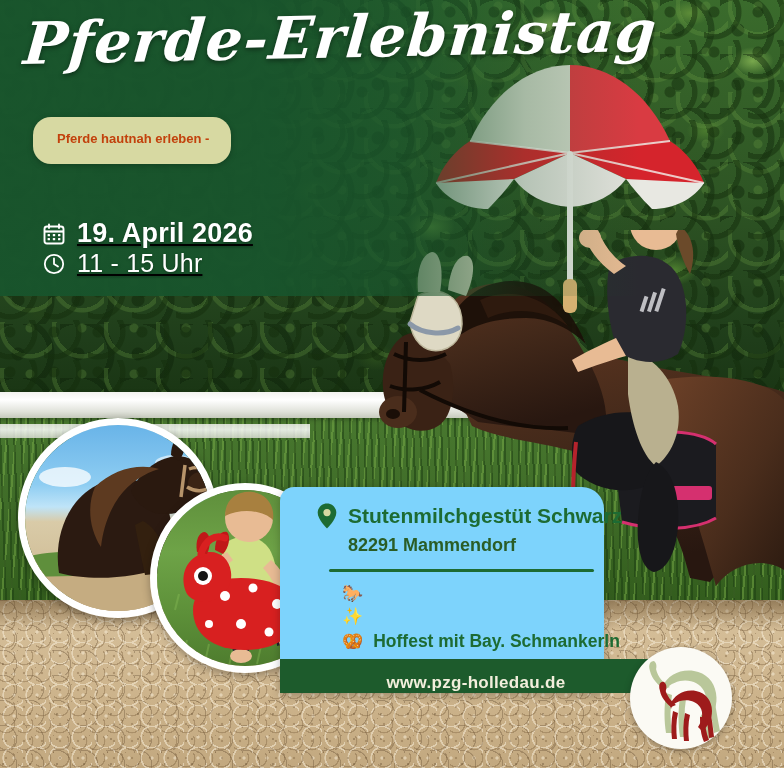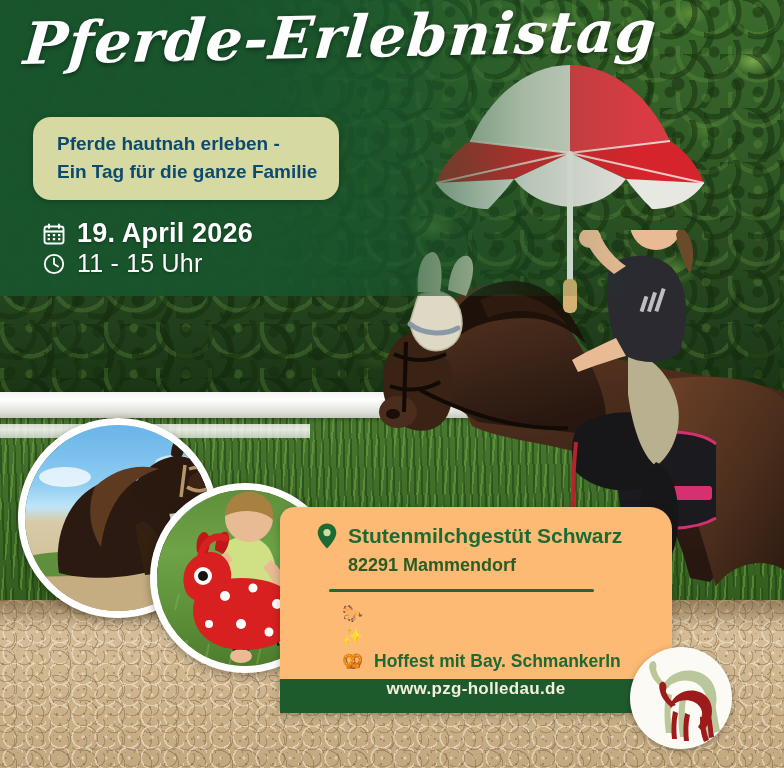--- a/index.html
+++ b/index.html
@@ -153,29 +153,29 @@
   }
 
   .tagline {
     position:absolute; left:33px; top:117px;
     background:#d7d9a2;
     border-radius:18px;
     padding:13px 22px 15px 24px;
     box-shadow:0 2px 6px rgba(0,0,0,.22);
   }
   .tagline div {
-    color:#0c4a6e;
-    font-size:19px;
+    color:#c2410c;
+    font-size:13px;
     font-weight:600;
     line-height:1.45;
     white-space:nowrap;
   }
 
   .meta { position:absolute; left:42px; top:218px; }
-  .meta-row { display:flex; align-items:center; gap:11px; margin-bottom:0; }
+  .meta-row { display:flex; align-items:center; gap:11px; margin-bottom:0;text-decoration:underline; }
   .meta-icon { width:24px; height:24px; flex:0 0 24px; }
   .meta-date {
     color:#ffffff; font-size:27px; font-weight:700; letter-spacing:.2px;
     text-shadow:0 1px 3px rgba(0,0,0,.35);
   }
   .meta-time {
     color:#ffffff; font-size:25px; font-weight:400; letter-spacing:.2px;
     text-shadow:0 1px 3px rgba(0,0,0,.35);
   }
 
@@ -195,46 +195,45 @@
       linear-gradient(to bottom,#69b4e8 0%, #8ecdf2 32%, #bfe4f8 44%, #d9cba8 52%, #c9b289 100%);
   }
   .child-photo {
     position:absolute; inset:0;
     background:
       linear-gradient(to bottom,#5f8f3c 0%, #6ea347 35%, #5d9039 70%, #4e7c2e 100%);
   }
 
   
   .info-card {
-    position:absolute; left:280px; top:487px; width:392px; height:205px;
-    background:#fdba74;
+    position:absolute; left:280px; top:487px; width:324px; height:205px;
+    background:#7dd3fc;
     border-top-left-radius:14px;
     border-top-right-radius:22px;
     border-bottom-right-radius:4px;
     box-shadow:0 3px 10px rgba(0,0,0,.25);
-    margin-top:20px;
   }
   .venue-row { display:flex; align-items:center; gap:10px; padding:15px 0 0 36px; }
   .pin-icon { width:22px; height:28px; flex:0 0 22px; }
   .venue-name { color:#1d6b33; font-size:21px; font-weight:700; white-space:nowrap; }
   .venue-addr { color:#2a5d26; font-size:18px; font-weight:600; padding:5px 18px 0 68px; }
 
   .divider {
     margin:13px 0 0 49px; width:265px; height:3px; background:#1d6b33; border-radius:2px;
   }
 
   .features { padding:13px 0 0 62px; }
   .feature-row { display:flex; align-items:center; gap:10px; margin-bottom:6px; }
   .feat-ico { font-size:17px; width:22px; text-align:center; line-height:1; }
   .feature-row span.txt { color:#1d6b33; font-size:17.5px; font-weight:600; white-space:nowrap; }
 
   .url-bar {
     position:absolute; left:0; bottom:-1px; width:392px; height:34px;
     background:#1d5b2c;
-    display:flex; align-items:flex-start; justify-content:center;
+    display:flex; align-items:flex-end; justify-content:center;
   }
   .url-bar span {
     color:#f2efdc; font-size:17px; font-weight:700; letter-spacing:.3px;
   }
 
   
   .logo {
     position:absolute; left:630px; top:647px; width:102px; height:102px;
     background:#fbfaf4; border-radius:50%;
     box-shadow:0 2px 7px rgba(0,0,0,.28);
@@ -373,21 +372,20 @@
       <rect x="133" y="224" width="14" height="34" rx="6" fill="#d6b171"></rect>
     </svg>
   </div>
 
   <div class="header-panel">
 
     <h1 class="title nosel">Pferde-Erlebnistag</h1>
 
     <div class="tagline">
       <div>Pferde hautnah erleben -</div>
-      <div>Ein Tag für die ganze Familie</div>
     </div>
 
     <div class="meta">
 
       <div class="meta-row">
         <span class="meta-icon">
           <svg width="24" height="24" viewBox="0 0 24 24" fill="none" stroke="#ffffff" stroke-width="1.9">
             <rect x="2.5" y="4.5" width="19" height="17" rx="2.5"></rect>
             <path d="M2.5 9.5 H21.5" stroke-width="2.2"></path>
             <path d="M7 2.5 V6 M17 2.5 V6" stroke-linecap="round"></path>

